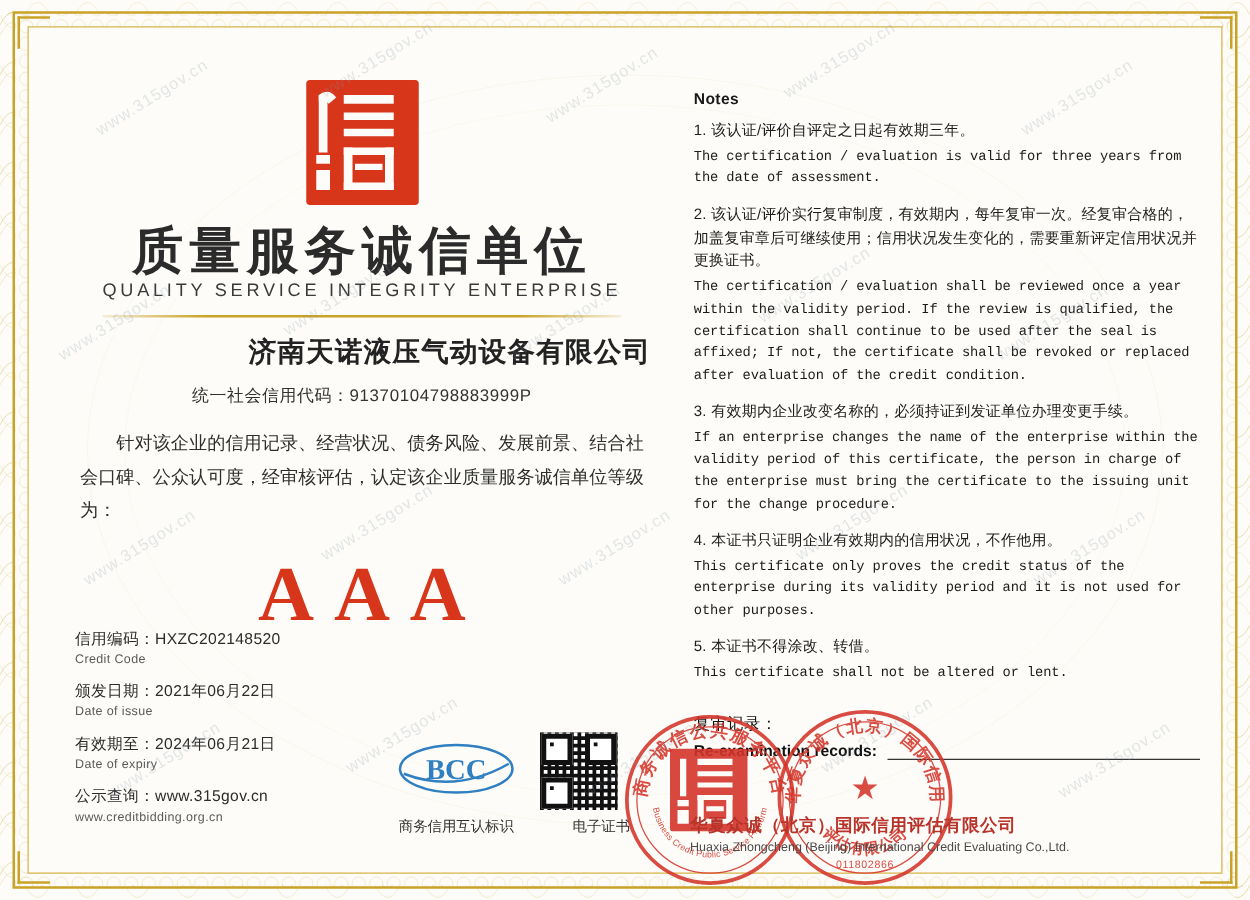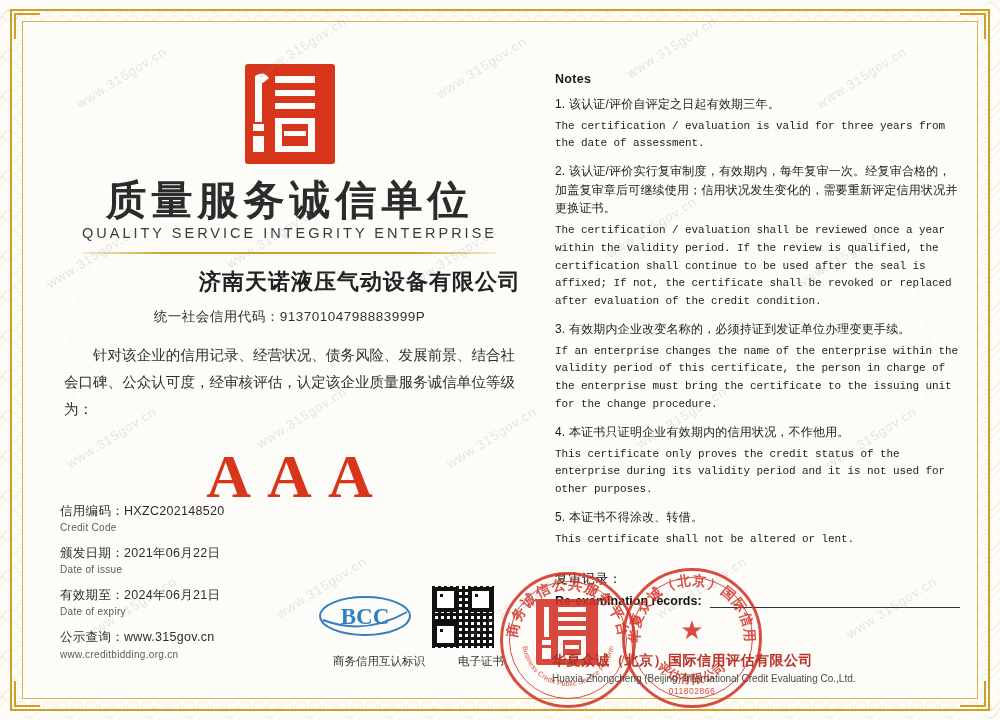--- a/index.html
+++ b/index.html
@@ -175,21 +175,21 @@
     left: 283px;
     bottom: 40px;
     width: 96px;
     text-align: center;
   }
   .bcc-caption {
     position: absolute;
     left: 271px;
     bottom: 17px;
     width: 120px;
-    text-align: right;
+    text-align: center;
     font-size: 11.5px;
     color: #333;
   }
   .qr-wrap {
     position: absolute;
     left: 398px;
     bottom: 38px;
     width: 62px;
     height: 62px;
   }

